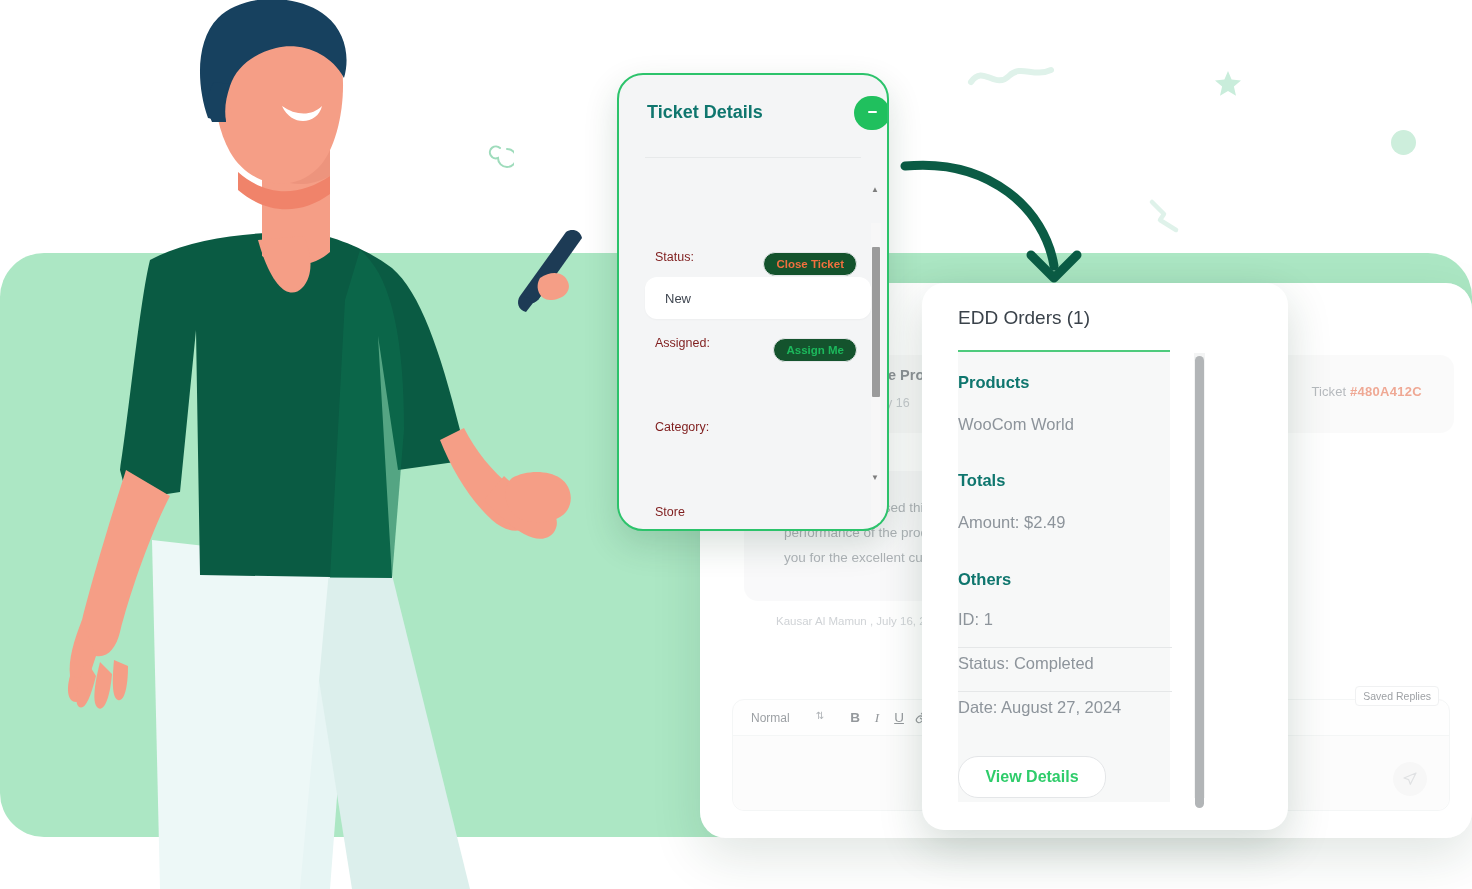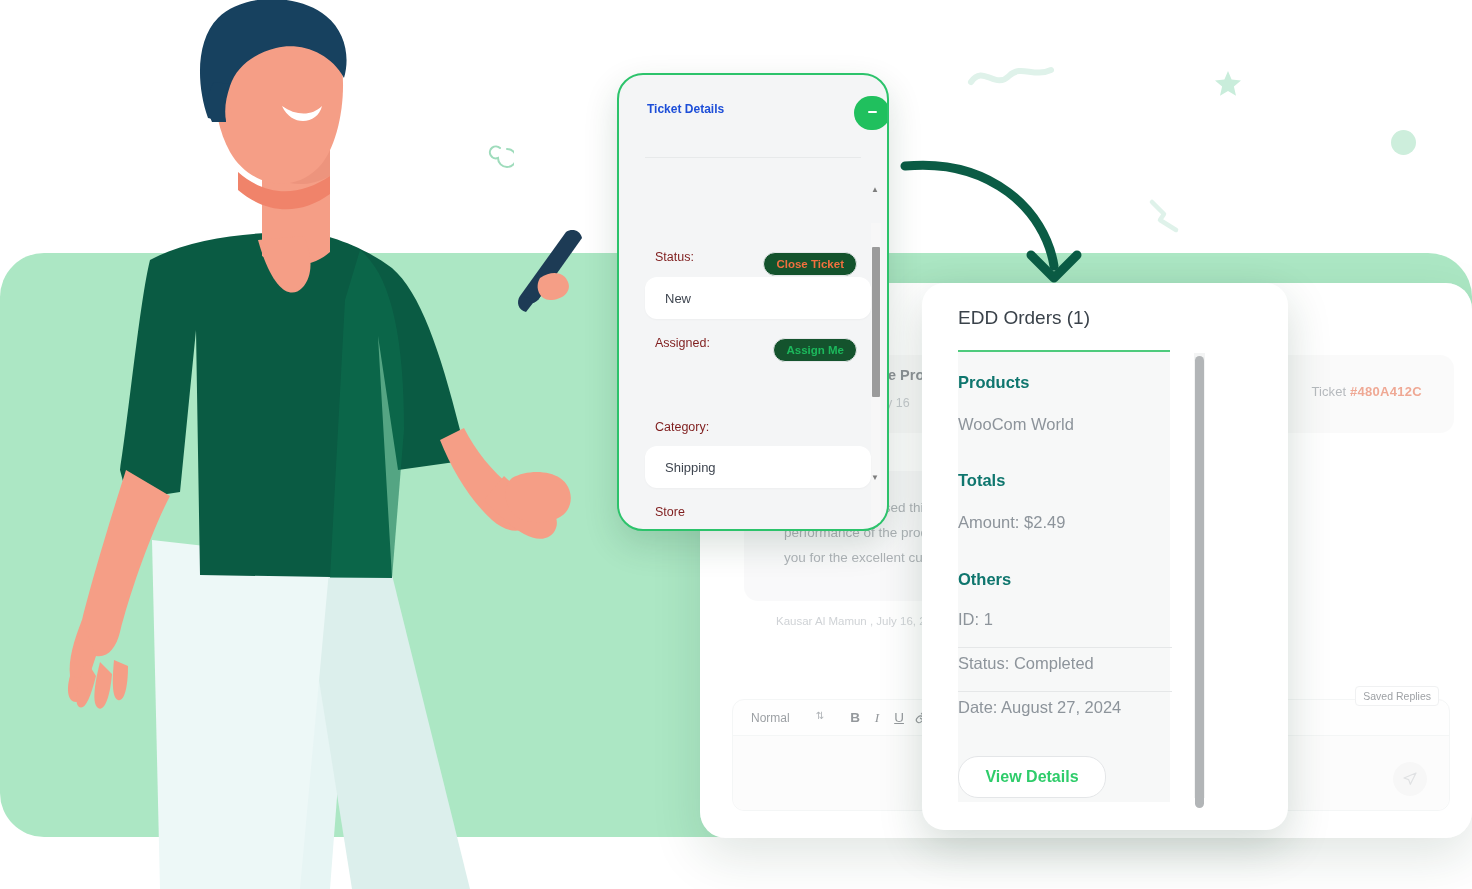--- a/index.html
+++ b/index.html
@@ -116,21 +116,21 @@
   
   .td-card{
     position:absolute;left:617px;top:73px;width:268px;height:454px;
     background:#f4f5f6;
     border:2.5px solid #2cc36b;
     border-radius:26px;
     box-shadow:0 14px 34px rgba(20,60,40,.16);
     overflow:hidden;
   }
   .td-title{
-    position:absolute;left:28px;top:27px;font-size:12px;font-weight:700;color:#1d4ed8;
+    position:absolute;left:28px;top:27px;font-size:18px;font-weight:700;color:#0f766e;
   }
   .td-minimize{
     position:absolute;right:-3px;top:21px;width:36px;height:34px;border-radius:18px;
     background:#20c05e;display:flex;align-items:center;justify-content:center;
   }
   .td-minimize i{display:block;width:9px;height:2px;background:#fff;border-radius:1px;margin-top:-2px;}
   .td-divider{
     position:absolute;left:26px;right:26px;top:82px;height:1px;background:#e7e9ea;
   }
   .td-scroll{
@@ -338,21 +338,20 @@
       <div class="td-arrow" style="top:306px;">▼</div>
 
       <div class="td-row-label" style="left:36px;top:83px;">Status:</div>
       <div class="td-pill close" style="top:78px;right:30px;">Close Ticket</div>
       <div class="td-field" style="top:110px;">New</div>
 
       <div class="td-row-label" style="left:36px;top:169px;">Assigned:</div>
       <div class="td-pill assign" style="top:164px;right:30px;">Assign Me</div>
 
       <div class="td-row-label" style="left:36px;top:253px;">Category:</div>
-      <div class="td-field" style="top:279px;">Shipping</div>
 
       <div class="td-row-label" style="left:36px;top:338px;">Store</div>
       <div class="td-field" style="top:363px;">SupportGenix WooCom...</div>
     </div>
   </div>
 
   <div class="edd-card">
     <div class="edd-title">EDD Orders (1)</div>
     <div class="edd-body"></div>
     <div class="edd-sbar-track"></div>

